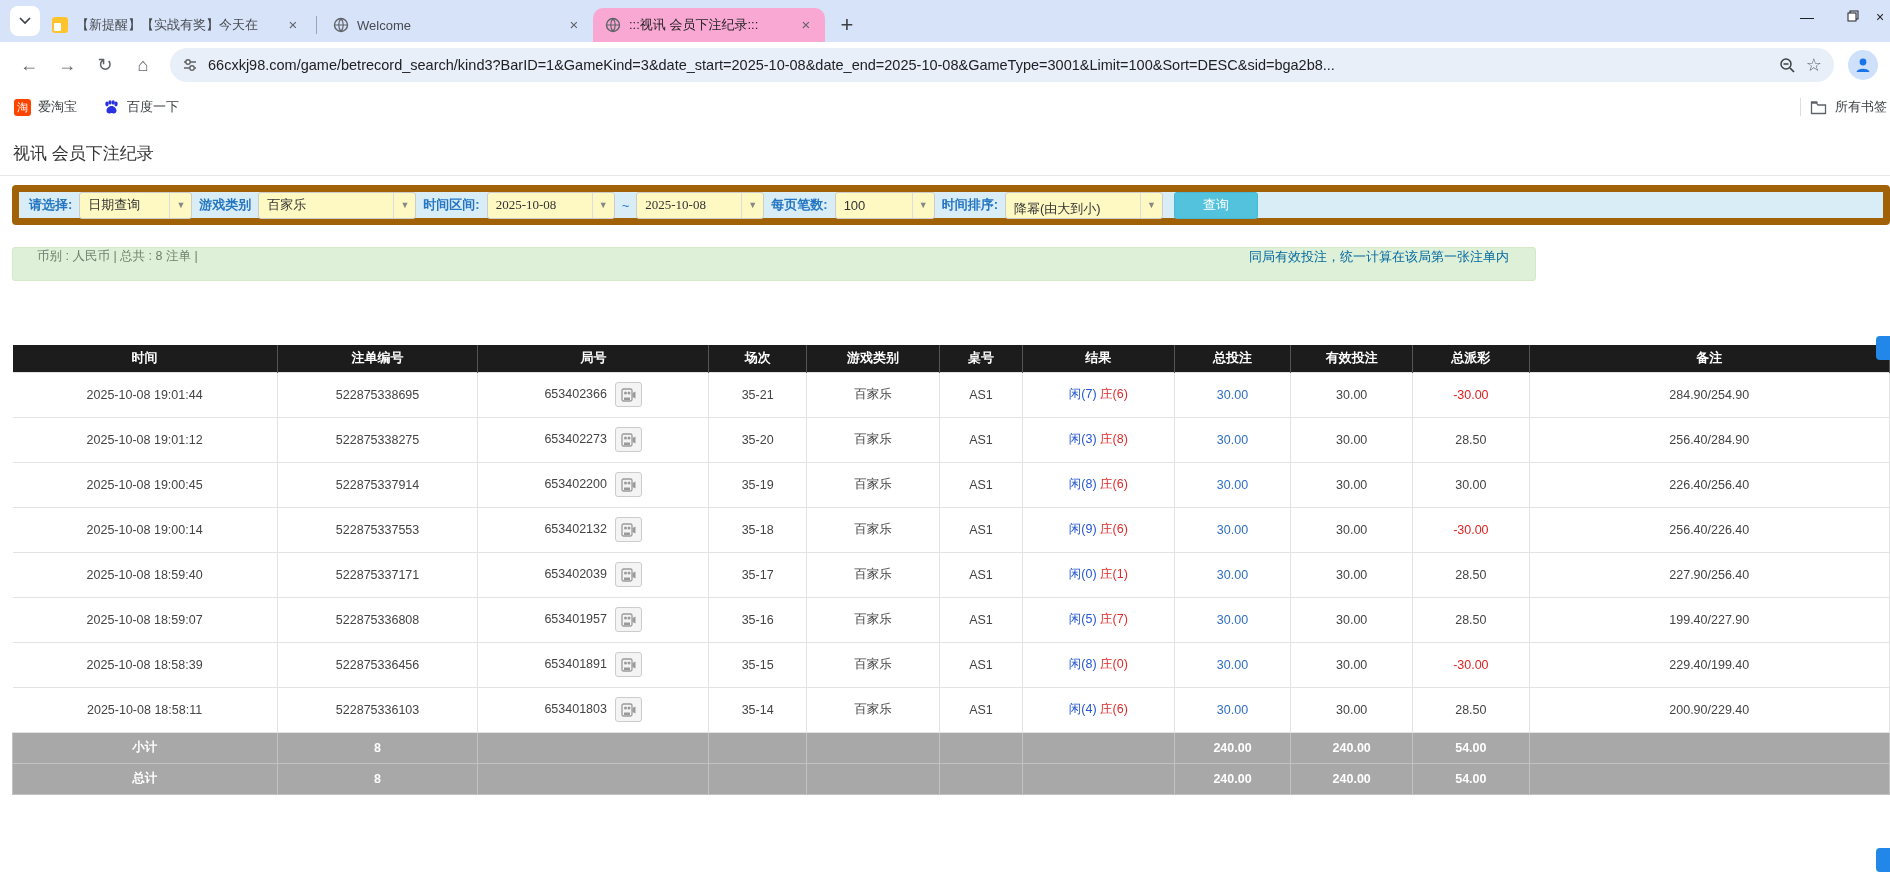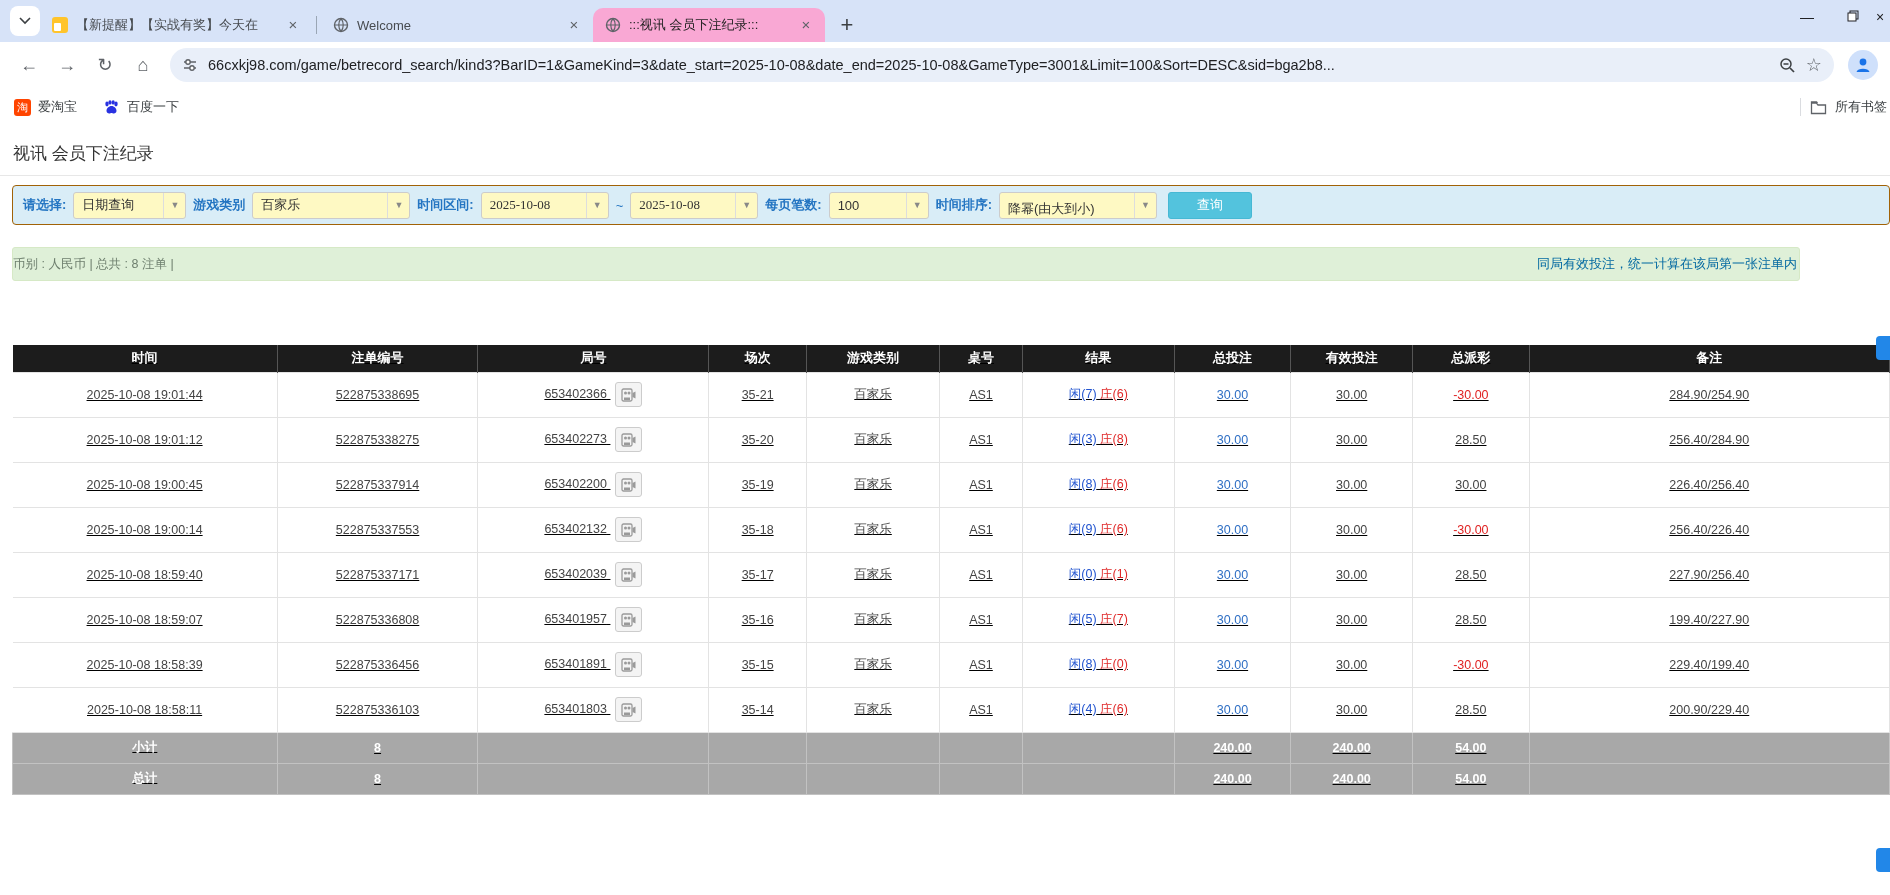--- a/index.html
+++ b/index.html
@@ -44,46 +44,46 @@
                    font-size:11px; display:flex; align-items:center; justify-content:center; }
   .bm-right { position:absolute; right:0; display:flex; align-items:center; gap:9px; }
   .bm-divider { width:1px; height:18px; background:#dadce0; }
   .bm-all { display:flex; align-items:center; gap:8px; width:80px; overflow:hidden; white-space:nowrap; cursor:pointer; }
 
   
   .page { position:relative; height:684px; }
   .page-title { font-size:17px; color:#333; padding:16px 0 10px 13px; font-weight:400; }
   .title-rule { border:none; border-top:1px solid #e7e7e7; margin:0 0 9px 0; }
 
-  .filterbar { margin:0 0 0 12px; width:1878px; background:#d9edf7; border:1px solid #a16207;
+  .filterbar { margin:0 0 0 12px; width:1878px; background:#d9edf7; border:7px solid #a16207;
                border-radius:4px; height:40px; display:flex; align-items:center; padding:0 10px; gap:7px;
                font-size:13px; }
   .flabel { color:#2475c2; font-weight:bold; white-space:nowrap; }
   .tilde { color:#2475c2; }
   .sel { background:#fef9c3; border:1px solid #ccc; border-radius:3px; height:27px; display:flex;
          align-items:center; cursor:pointer; }
   .sel .val { padding:0 8px; font-size:13px; color:#333; flex:1; white-space:nowrap; overflow:hidden; }
   .sel .arrow-box { width:22px; height:100%; border-left:1px solid #ddd; display:flex;
                     align-items:center; justify-content:center; color:#888; font-size:9px; }
   .w-query{width:113px;} .w-game{width:158px;} .w-date{width:128px;font-family:Liberation Serif, serif;} .w-per{width:100px;} .w-sort{width:158px;align-items:flex-end;}
   .search-btn { background:#53c3dd; color:#fff; border:1px solid #46b8d4; border-radius:3px;
                 height:27px; padding:0 28px; font-size:13px; cursor:pointer; margin-left:4px; }
 
-  .summarybar { margin:22px 0 0 12px; width:1788px; background:#dff0d8; border:1px solid #d6e9c6;
-                border-radius:3px; height:34px; display:flex; align-items:center; padding:0 0; }
+  .summarybar { margin:22px 0 0 12px; width:1524px; background:#dff0d8; border:1px solid #d6e9c6;
+                border-radius:3px; height:34px; display:flex; align-items:flex-start; padding:0 24px; }
   .summary-left { font-size:12.5px; color:#6e7f6e; }
   .summary-right { margin-left:auto; font-size:13px; color:#0369a1; padding-right:2px; white-space:nowrap; }
 
   .edge-btn { position:absolute; right:0; width:14px; height:24px; background:#2287e8;
               border:none; border-radius:4px 0 0 4px; cursor:pointer; }
   .edge-top { top:210px; }
   .edge-bottom { top:722px; }
 
   
-  .bet-table { margin:64px 0 0 12px; width:1878px; border-collapse:collapse; table-layout:fixed; font-size:12.5px;text-decoration:underline; }
+  .bet-table { margin:64px 0 0 12px; width:1878px; border-collapse:collapse; table-layout:fixed; font-size:12.5px; }
   .bet-table th { background:#1c1c1c; color:#fff; font-weight:bold; height:27px; font-size:13px;
                   border-right:1px solid #555; }
   .bet-table td { border:1px solid #e3e3e3; text-align:center; color:#444; height:45px; background:#fff; }
   .bet-table tr.data-row td:first-child { border-left:none; }
   .player { color:#2456d0; }
   .banker { color:#e02b2b; }
   .bet-link { color:#2f6fc4; text-decoration:none; cursor:pointer; }
   .neg { color:#e02222; }
   .film-btn { width:27px; height:25px; background:#f4f4f4; border:1px solid #ccc; border-radius:3px;
               cursor:pointer; vertical-align:middle; margin-left:5px; display:inline-flex;

